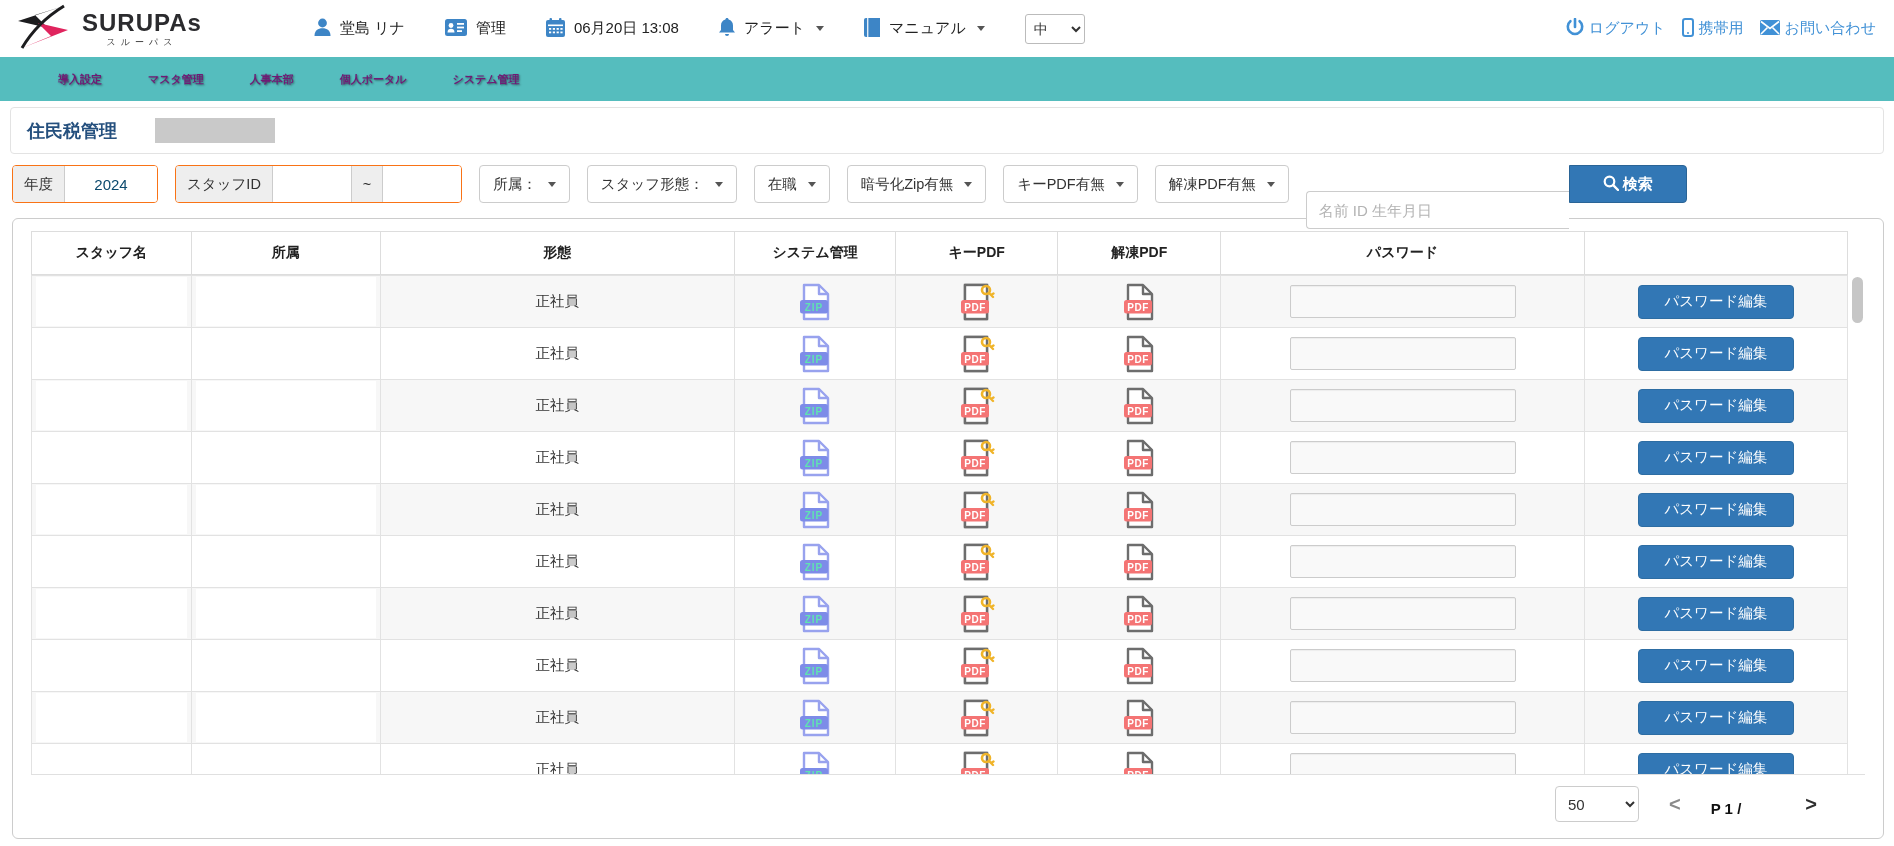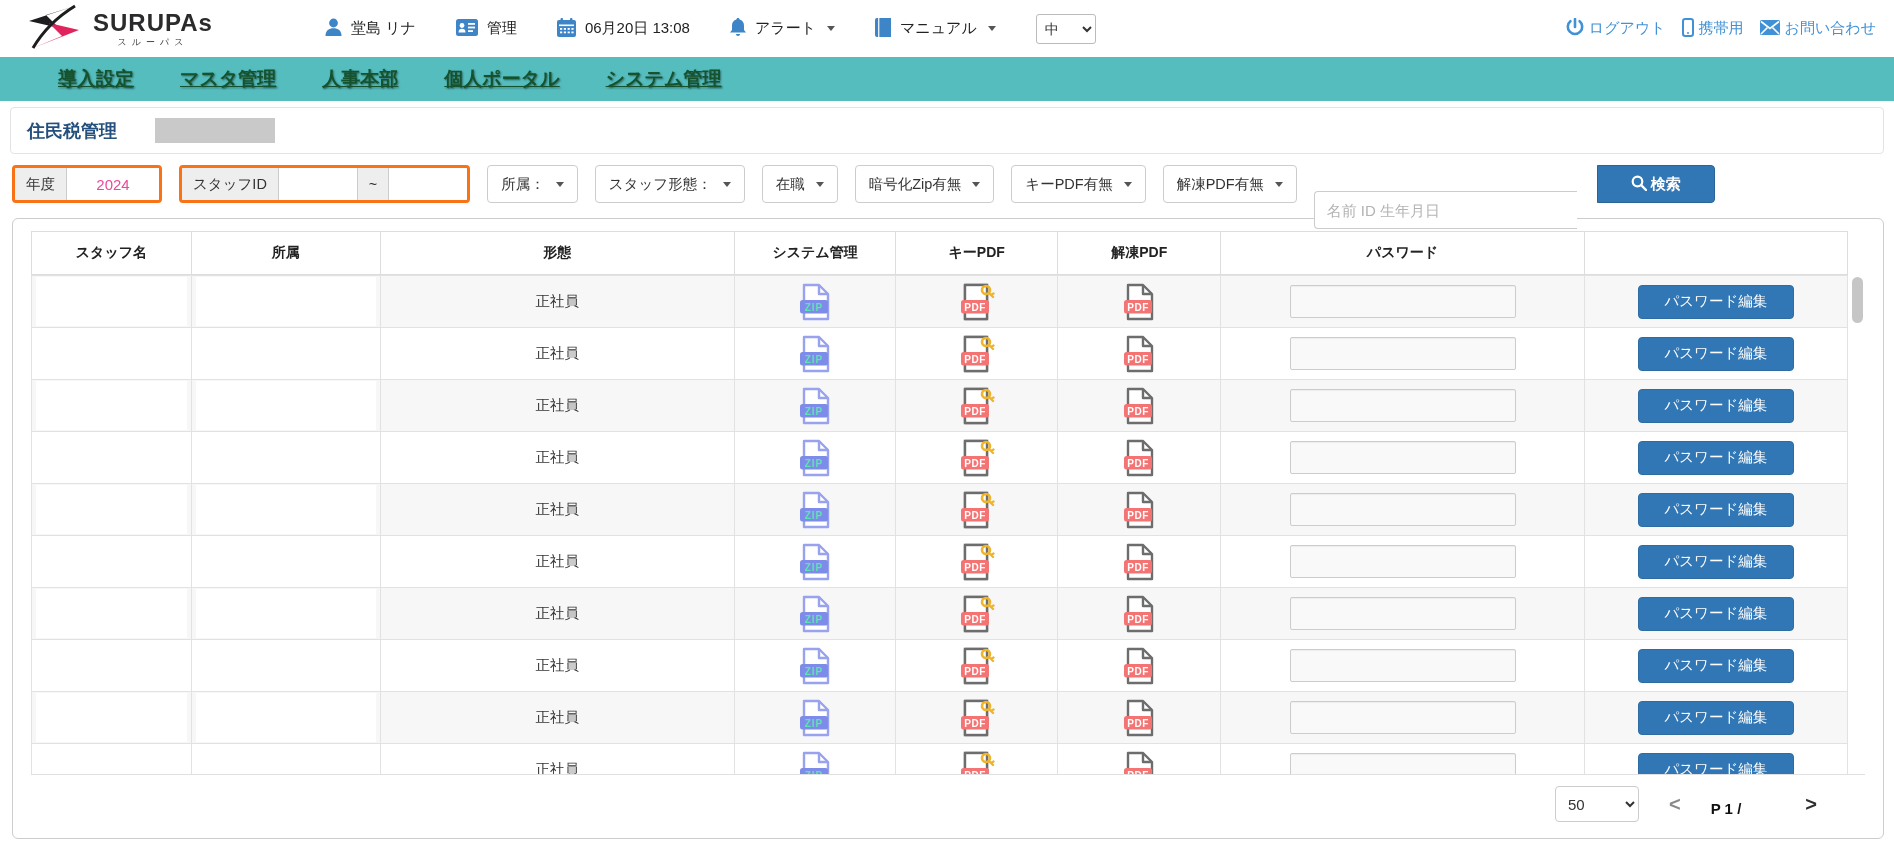--- a/index.html
+++ b/index.html
@@ -5,65 +5,65 @@
   * { box-sizing: border-box; margin: 0; padding: 0; }
   html,body { background:#fff; }
   body {
     font-family: "Liberation Sans", "DejaVu Sans", sans-serif;
     width: 1894px; height: 846px; overflow: hidden;
     color:#333;
   }
   .page { width:1894px; height:846px; position:relative; background:#fff; }
 
   
-  .top-header { height:57px; display:flex; align-items:center; padding:0 18px 0 14px; background:#fff;margin-left:11px; }
+  .top-header { height:57px; display:flex; align-items:center; padding:0 18px 0 14px; background:#fff; }
   .logo { display:flex; align-items:center; gap:6px; width:300px; }
   .logo-text { display:flex; flex-direction:column; align-items:center; line-height:1; }
   .brand { font-size:24px; font-weight:bold; letter-spacing:1px; color:#2b2b2e; }
   .brand-sub { font-size:9px; letter-spacing:5px; color:#3a3a3a; margin-top:3px; }
   .hdr-items { display:flex; align-items:center; gap:40px; }
   .hdr-item { display:flex; align-items:center; gap:9px; font-size:15px; color:#222; white-space:nowrap; }
   .hdr-item .caret { margin-left:2px; }
   .caret { width:0; height:0; border-left:4px solid transparent; border-right:4px solid transparent; border-top:5px solid #555; display:inline-block; }
   .hdr-right { margin-left:auto; display:flex; align-items:center; gap:16px; }
   .hdr-link { display:flex; align-items:center; gap:5px; color:var(--link); font-size:15px; cursor:pointer; white-space:nowrap; }
   .size-select { height:30px; width:60px; border:1px solid #bbb; border-radius:3px; font-size:14px; padding:0 4px; background:#fff; color:#333;
                  font-family:"Liberation Sans","DejaVu Sans",sans-serif; }
 
   
   .main-nav { height:44px; background:var(--nav-bg); display:flex; align-items:center; padding-left:58px; gap:46px; }
-  .nav-item { color:#14532d; font-size:19px; font-weight:600; text-shadow:1px 1px 2px rgba(0,0,0,.45); cursor:pointer; white-space:nowrap;text-decoration:underline; }
+  .nav-item { color:#701a75; font-size:11px; font-weight:600; text-shadow:1px 1px 2px rgba(0,0,0,.45); cursor:pointer; white-space:nowrap; }
 
   
   .title-panel { margin:6px 10px 0; border:1px solid #e3e3e3; border-radius:4px; background:#fff;
                  padding:9px 16px; display:flex; align-items:center; gap:38px; height:47px; }
   .page-title { color:var(--title-color); font-size:18px; font-weight:bold; }
   .redact-title { width:120px; height:25px; background:#c9c9c9; }
 
   
   .filter-bar { display:flex; align-items:center; margin:11px 0 0 12px; gap:17px; }
-  .input-group { display:flex; align-items:stretch; border:3px solid #f97316; border-radius:4px; overflow:hidden; height:38px; background:#fff; }
+  .input-group { display:flex; align-items:stretch; border:1px solid #f97316; border-radius:4px; overflow:hidden; height:38px; background:#fff; }
   .addon { background:#eee; padding:0 11px; display:flex; align-items:center; font-size:14.5px; color:#333; }
   .addon.mid { border-left:1px solid #ccc; border-right:1px solid #ccc; }
   .addon.first { border-right:1px solid #ccc; }
-  .group-input { border:none; outline:none; font-size:15px; text-align:center; color:#ec4899; width:92px;
+  .group-input { border:none; outline:none; font-size:15px; text-align:center; color:#0c4a6e; width:92px;
                  font-family:"Liberation Sans","DejaVu Sans",sans-serif; }
   .group-input.narrow { width:78px; }
   .dropdown-btn { height:38px; border:1px solid #ccc; border-radius:4px; background:#fff; padding:0 13px;
                   font-size:14.5px; color:#333; display:flex; align-items:center; gap:11px; cursor:pointer; white-space:nowrap;
                   font-family:"Liberation Sans","DejaVu Sans",sans-serif; }
   .search-group { display:flex; height:38px; }
   .keyword-input { height:38px; width:263px; border:1px solid #ccc; border-right:none; border-radius:4px 0 0 4px;
                    padding:0 12px; font-size:15px; color:#333; outline:none;
                    font-family:"Liberation Sans","DejaVu Sans",sans-serif;margin-top:26px; }
   .keyword-input::placeholder { color:#b3b3b3; }
   .search-btn { height:38px; width:118px; background:var(--btn-blue); color:#fff; border:1px solid #2a6496;
                 border-radius:0 4px 4px 0; font-size:15px; font-weight:bold; cursor:pointer;
                 display:flex; align-items:center; justify-content:center; gap:4px;
-                font-family:"Liberation Sans","DejaVu Sans",sans-serif;margin-left:20px; }
+                font-family:"Liberation Sans","DejaVu Sans",sans-serif; }
 
   
   .table-panel { margin:15px 10px 0 12px; border:1px solid #ccc; border-radius:6px; background:#fff; padding:12px 18px 10px; }
   table { border-collapse:collapse; table-layout:fixed; width:calc(100% - 17px); }
   col.c1{width:8.8%} col.c2{width:10.4%} col.c3{width:19.5%} col.c4{width:8.9%}
   col.c5{width:8.9%} col.c6{width:9.0%} col.c7{width:20.0%} col.c8{width:14.5%}
   th { border:1px solid #ddd; height:43px; font-size:14px; font-weight:bold; text-align:center; background:#fff; color:#222; }
   td { border:1px solid #e2e2e2; height:51px; text-align:center; font-size:14.5px; color:#333; padding:0; vertical-align:middle; }
   tbody tr:nth-child(odd) { background:#f7f7f7; }
   .scroll-area { position:relative; height:500px; overflow:hidden; border-bottom:1px solid #e0e0e0; }

